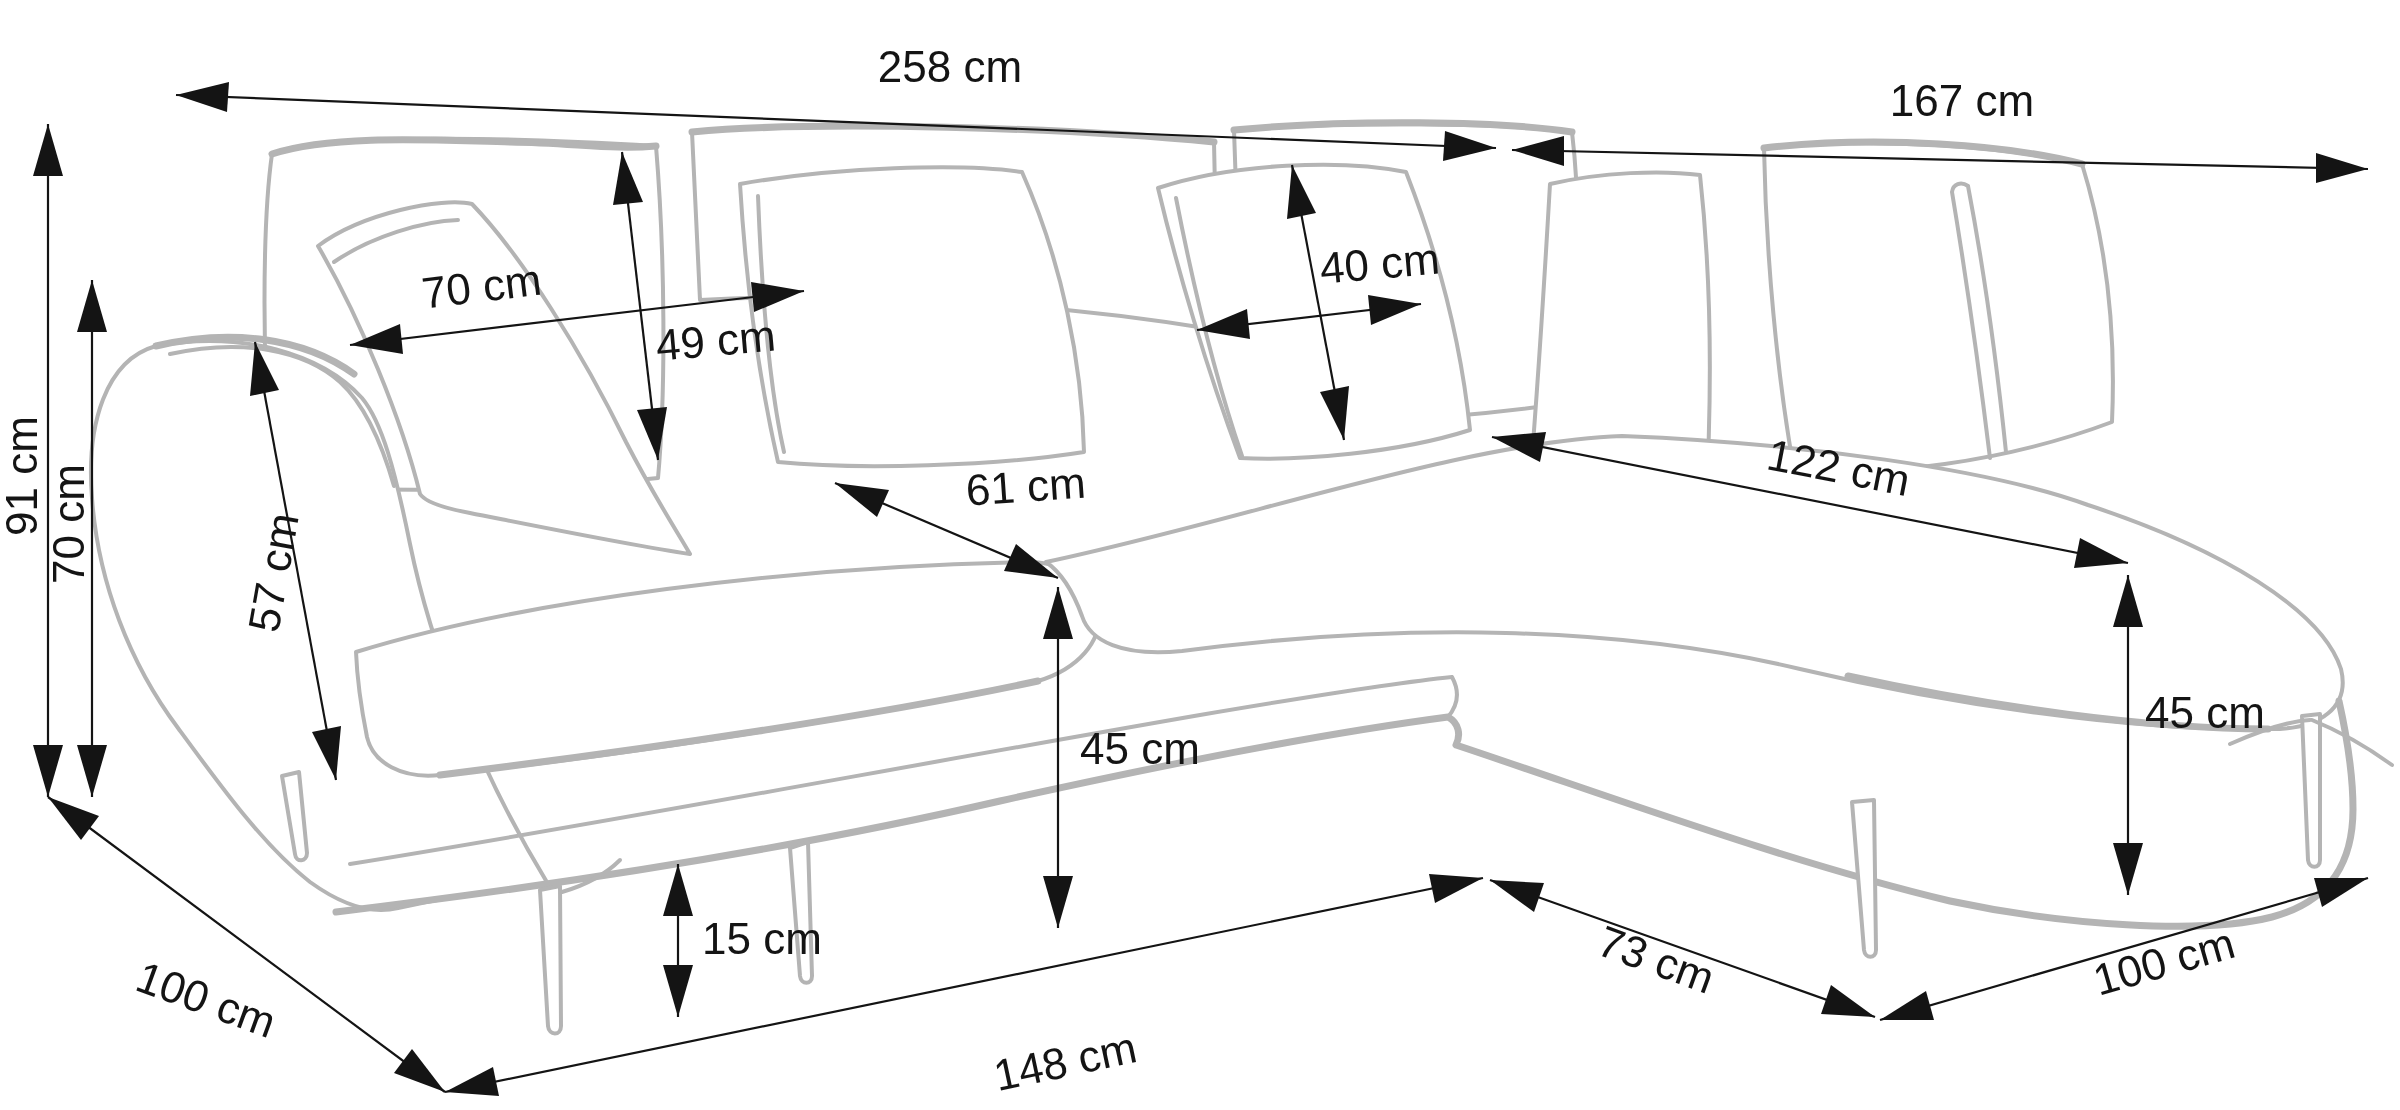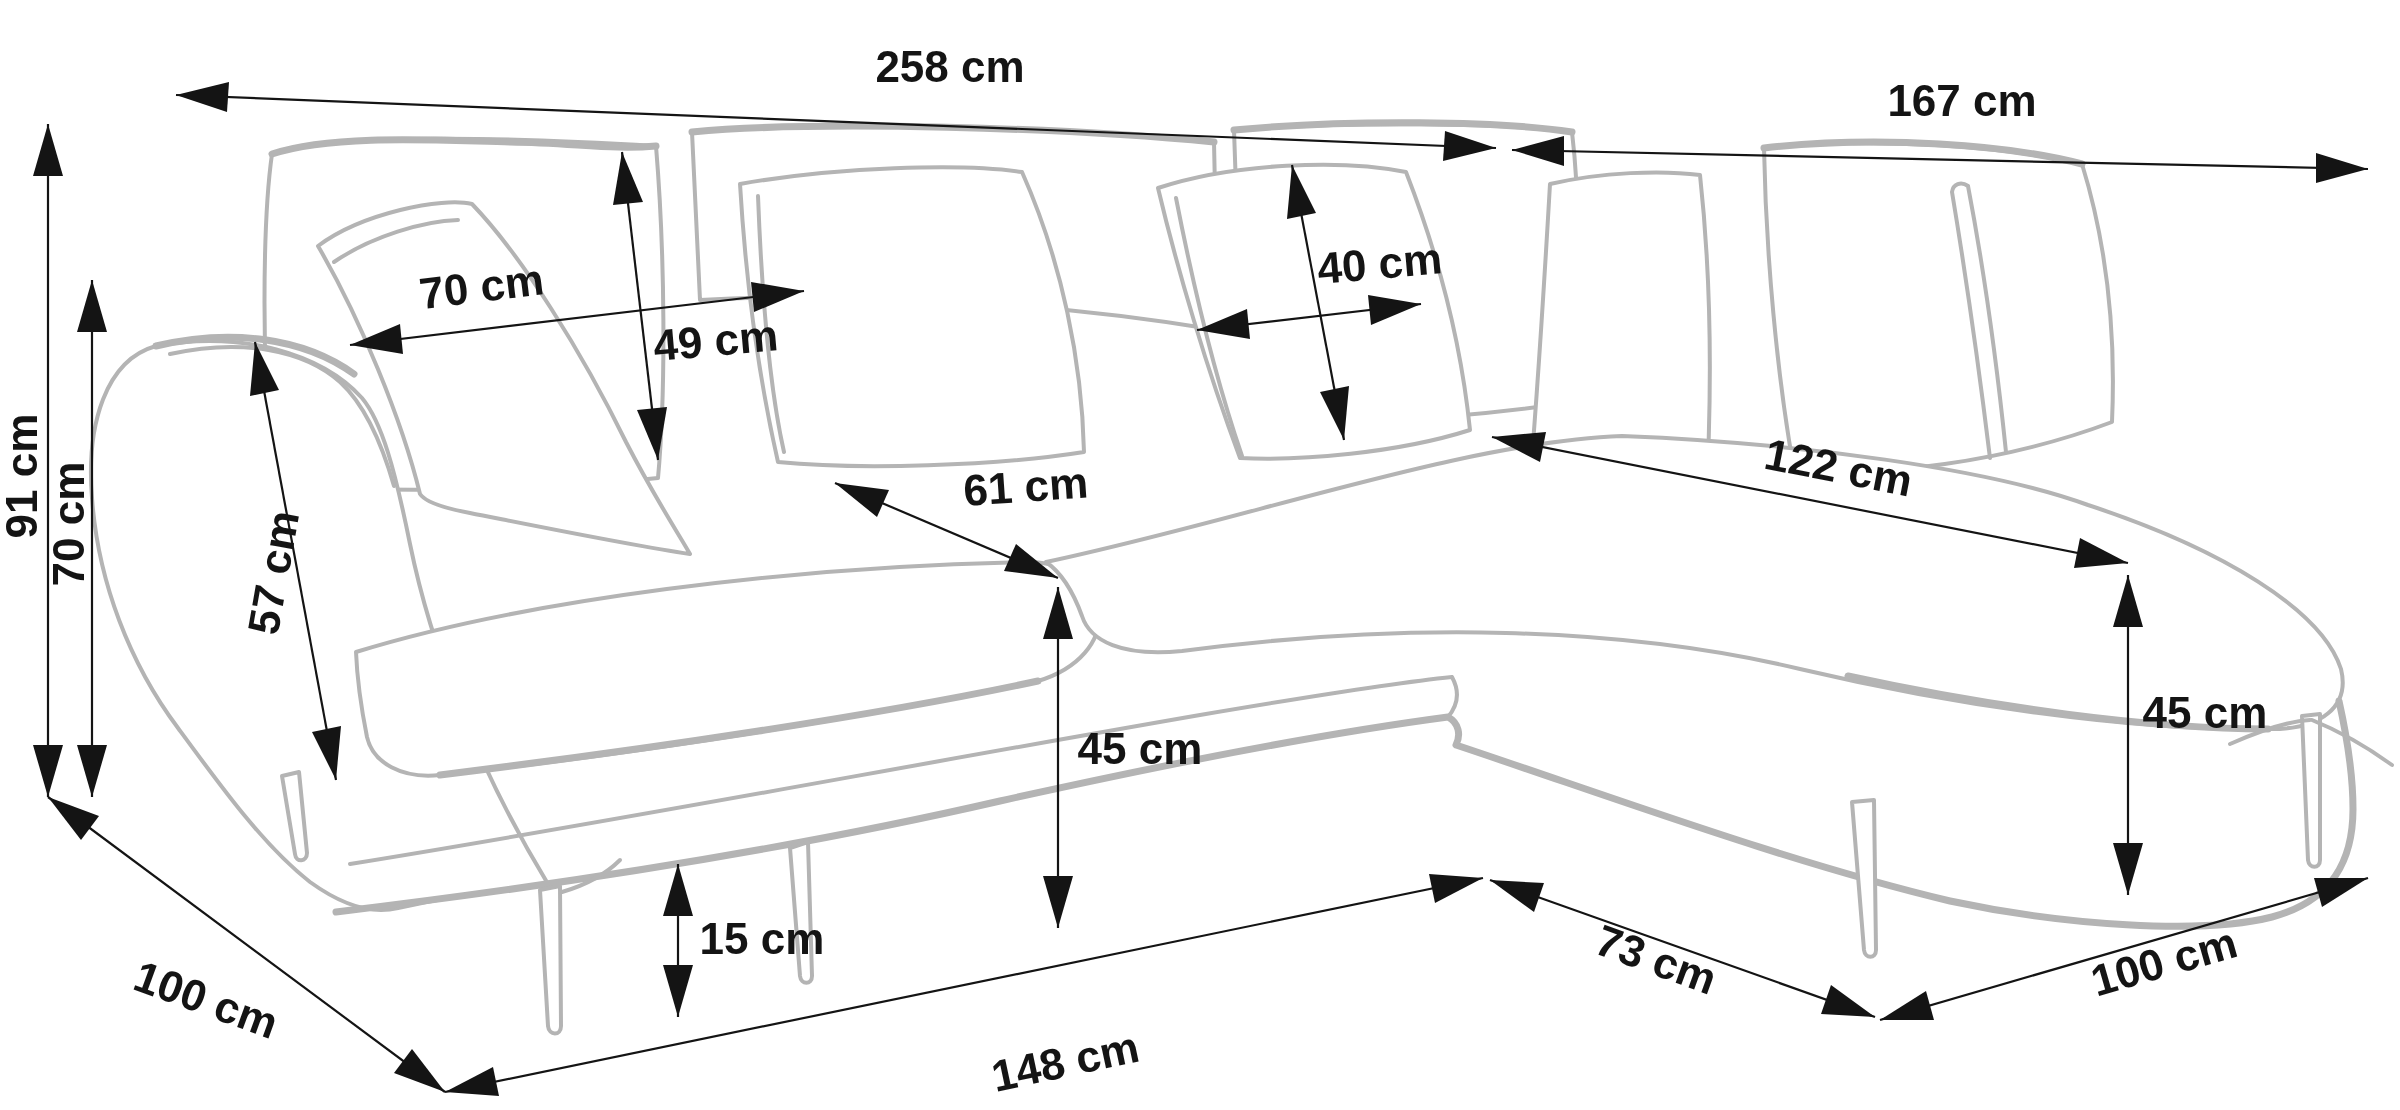--- a/index.html
+++ b/index.html
@@ -1,17 +1,17 @@
 <!DOCTYPE html>
 <html><head>
 <meta charset="utf-8">
 <style>
   html,body{margin:0;padding:0;background:#ffffff;}
   .stage{position:relative;width:2400px;height:1110px;background:#ffffff;overflow:hidden;
-         font-family:"Liberation Sans", sans-serif;font-weight:bold;}
+         font-family:"Liberation Sans", sans-serif;}
   svg{position:absolute;left:0;top:0;}
   .sofa path{stroke:#b4b4b4;fill:none;stroke-width:4;stroke-linecap:round;stroke-linejoin:round;}
   .sofa path.fill{fill:#ffffff;}
   .sofa path.thick{stroke-width:7;}
   .dims path.dl{stroke:#141414;fill:none;stroke-width:2.2;}
   .dims path.ah{stroke:none;fill:#141414;}
   .dims text{fill:#141414;font-size:44px;font-family:"Liberation Sans", sans-serif;
              text-anchor:middle;dominant-baseline:middle;}
 </style>
 </head>

